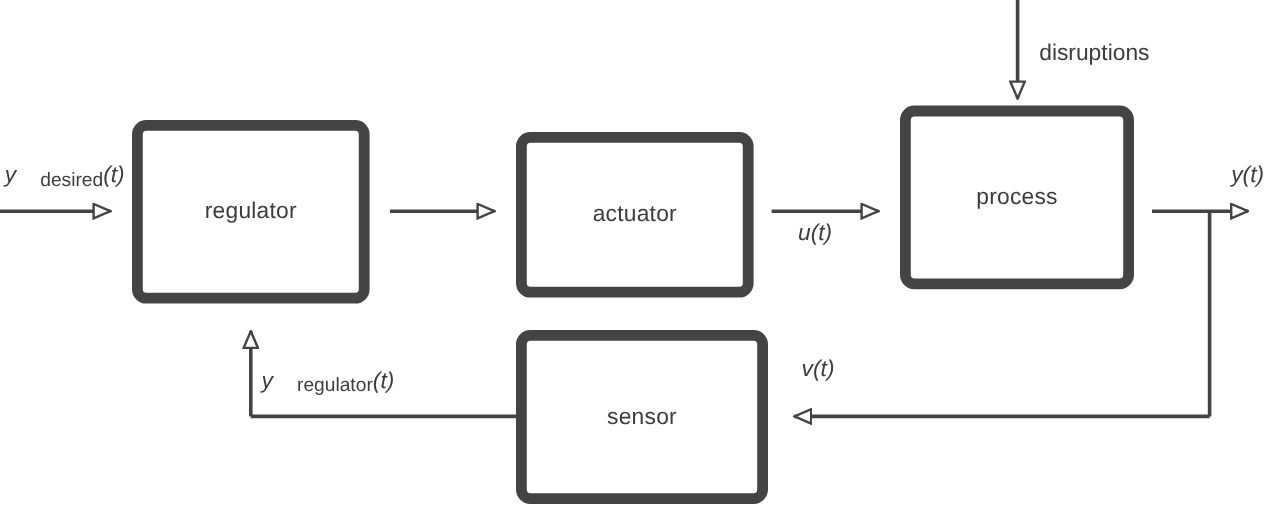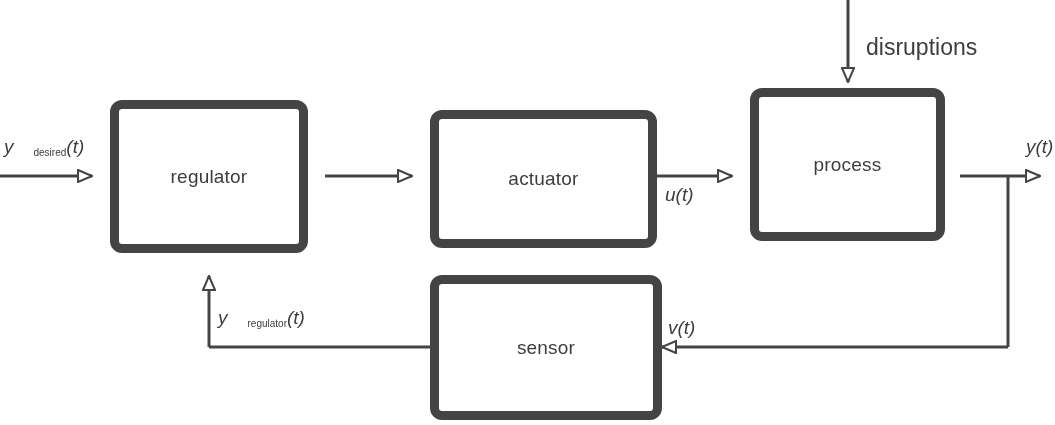--- a/index.html
+++ b/index.html
@@ -4,22 +4,22 @@
 <style>
   html,body{margin:0;padding:0;background:#ffffff;}
   #canvas{position:relative;width:1055px;height:425px;background:#ffffff;
           font-family:"Liberation Sans","DejaVu Sans",sans-serif;overflow:hidden;}
   #svg-layer{position:absolute;left:0;top:0;width:1055px;height:425px;}
   .blk{position:absolute;background:#ffffff;border:9px solid #444444;border-radius:12px;
        box-sizing:border-box;display:flex;align-items:center;justify-content:center;}
   .blk-label{font-size:19px;color:#3d3d3d;letter-spacing:.2px;}
   .sig{position:absolute;font-size:19px;color:#3d3d3d;white-space:nowrap;}
   .sig i{font-style:italic;}
-  .sig sub{font-style:normal;font-size:10px;vertical-align:baseline;position:relative;top:3px;padding-left:20px;}
-  .plain{position:absolute;font-size:23px;color:#3d3d3d;white-space:nowrap;}
+  .sig sub{font-style:normal;font-size:16px;vertical-align:baseline;position:relative;top:3px;padding-left:20px;}
+  .plain{position:absolute;font-size:19px;color:#3d3d3d;white-space:nowrap;}
 </style>
 </head>
 <body>
 
 <div id="canvas">
 
   <svg id="svg-layer" viewBox="0 0 1055 425">
     <defs>
       <marker id="ah-r" markerWidth="16" markerHeight="14" refX="15" refY="7" orient="auto" markerUnits="userSpaceOnUse">
         <path d="M1,1 L15,7 L1,13 Z" fill="#ffffff" stroke="#444444" stroke-width="2" stroke-linejoin="miter"></path>
@@ -54,45 +54,45 @@
       <line x1="430" y1="347" x2="209" y2="347"></line>
 
       <line x1="209" y1="347" x2="209" y2="276" marker-end="url(#ah-u)"></line>
     </g>
   </svg>
 
   <div class="blk" style="left:110px;top:100px;width:198px;height:153px;">
     <span class="blk-label">regulator</span>
   </div>
 
-  <div class="blk" style="left:430px;top:110px;width:227px;height:138px;">
+  <div class="blk" style="left:430px;top:110px;width:198px;height:138px;">
     <span class="blk-label">actuator</span>
   </div>
 
   <div class="blk" style="left:750px;top:88px;width:195px;height:153px;">
     <span class="blk-label">process</span>
   </div>
 
-  <div class="blk" style="left:430px;top:275px;width:232px;height:145px;">
+  <div class="blk" style="left:430px;top:275px;width:210px;height:145px;">
     <span class="blk-label">sensor</span>
   </div>
 
   <div class="sig" style="left:4px;top:136px;">
     <i>y</i><sub>desired</sub><i>(t)</i>
   </div>
 
   <div class="sig" style="left:665px;top:136px;margin-top:48px;">
     <i>u</i><i>(t)</i>
   </div>
 
   <div class="sig" style="left:1026px;top:136px;">
     <i>y</i><i>(t)</i>
   </div>
 
-  <div class="sig" style="left:668px;top:317px;">
+  <div class="sig" style="left:668px;top:297px;">
     <i>v</i><i>(t)</i>
   </div>
 
   <div class="sig" style="left:218px;top:307px;">
     <i>y</i><sub>regulator</sub><i>(t)</i>
   </div>
 
   <div class="plain" style="left:866px;top:34px;">disruptions</div>
 
 </div>

